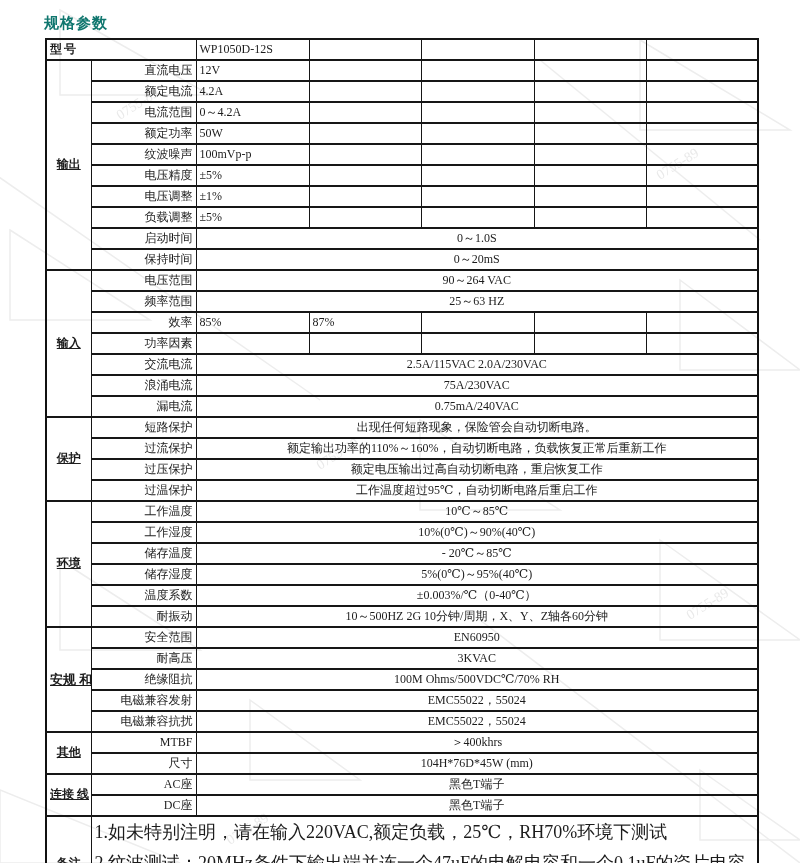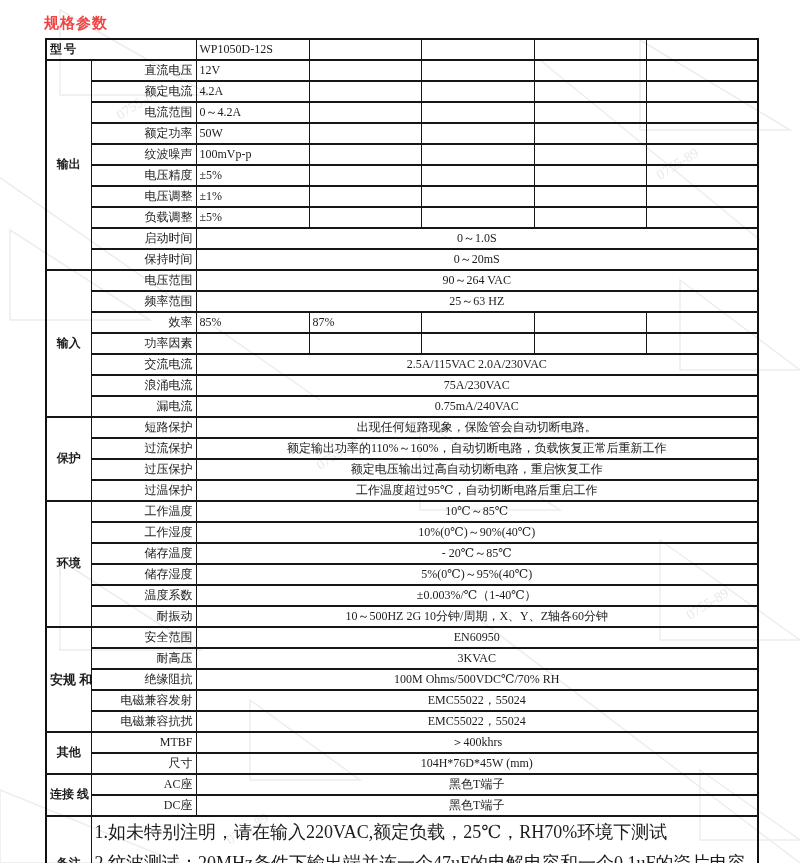--- a/index.html
+++ b/index.html
@@ -4,37 +4,37 @@
 <style>
   html,body{margin:0;padding:0;}
   body{
     width:800px;height:863px;position:relative;background:#ffffff;
     font-family:"Liberation Serif","DejaVu Serif",serif;color:#1c1c1c;
     overflow:hidden;
   }
   .wm-layer{position:absolute;left:0;top:0;z-index:0;}
   .page-title{
     position:absolute;left:44px;top:14px;z-index:2;
-    font-size:15px;font-weight:bold;color:#ef4444;letter-spacing:1px;
+    font-size:15px;font-weight:bold;color:#0f766e;letter-spacing:1px;
   }
   .spec-wrap{position:absolute;left:45px;top:38px;z-index:1;}
   table.spec{
     border-collapse:collapse;table-layout:fixed;width:712px;
     background:transparent;
   }
   table.spec td{
     border-left:1px solid #161616;border-right:1px solid #161616;
     border-top:2px solid #161616;border-bottom:2px solid #161616;
     height:19px;padding:0 3px;font-size:12px;line-height:1.15;
     overflow:hidden;white-space:nowrap;background:transparent;color:#1c1c1c;
   }
   table.spec{border:2px solid #111;}
   td.group{
     text-align:center;font-weight:bold;font-size:15px;
-    white-space:pre-line;line-height:1.3;padding:0 1px;
+    white-space:pre-line;line-height:1.3;padding:0 1px;text-decoration:underline;
   }
   td.group.small{font-size:13px;line-height:1.35;}
   td.param{text-align:right;padding-left:5px;}
   td.val{text-align:left;padding-left:5px;}
   td.center{text-align:center;}
   td.modelhead{text-align:left;font-weight:bold;font-size:14px;letter-spacing:2px;}
   td.modelno{font-weight:normal;font-size:13px;padding-left:5px;}
   td.notes{white-space:normal;vertical-align:middle;padding:3px 6px;height:74px;}
   td.notes div{font-size:18px;line-height:1.72;white-space:nowrap;}
 </style>
@@ -227,21 +227,21 @@
         <tr>
           <td class="param">储存温度</td>
           <td class="center" colspan="5">- 20℃～85℃</td>
         </tr>
         <tr>
           <td class="param">储存湿度</td>
           <td class="center" colspan="5">5%(0℃)～95%(40℃)</td>
         </tr>
         <tr>
           <td class="param">温度系数</td>
-          <td class="center" colspan="5">±0.003%/℃（1-40℃）</td>
+          <td class="center" colspan="5">±0.003%/℃（0-40℃）</td>
         </tr>
         <tr>
           <td class="param">耐振动</td>
           <td class="center" colspan="5">10～500HZ 2G 10分钟/周期，X、Y、Z轴各60分钟</td>
         </tr>
         <tr>
           <td class="group small" rowspan="5">安规
 和电
 磁兼
 容</td>

